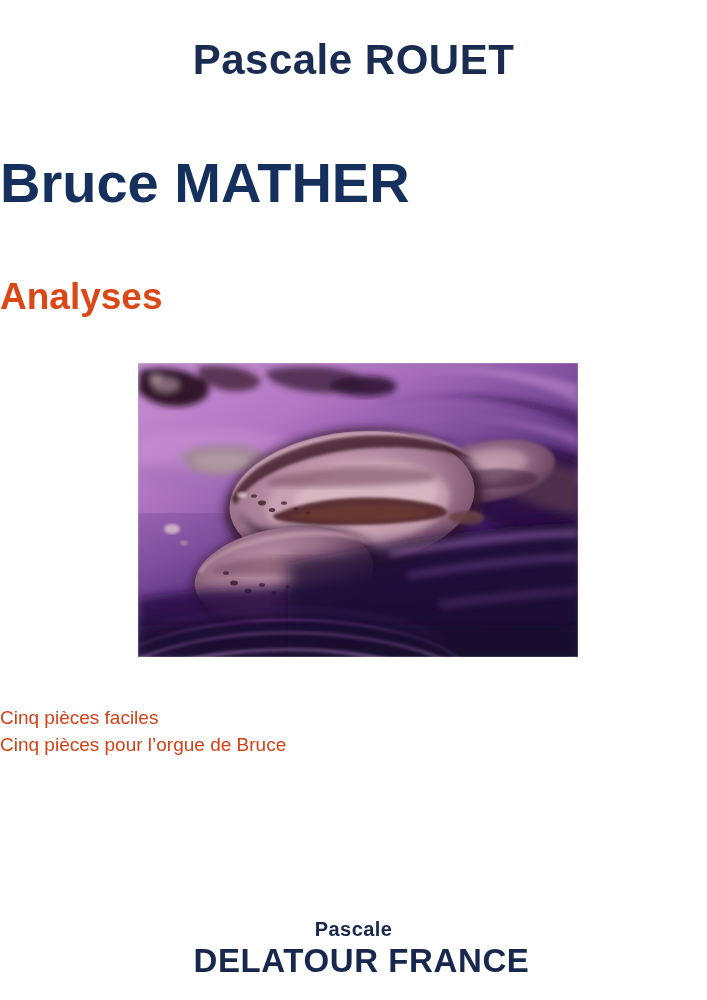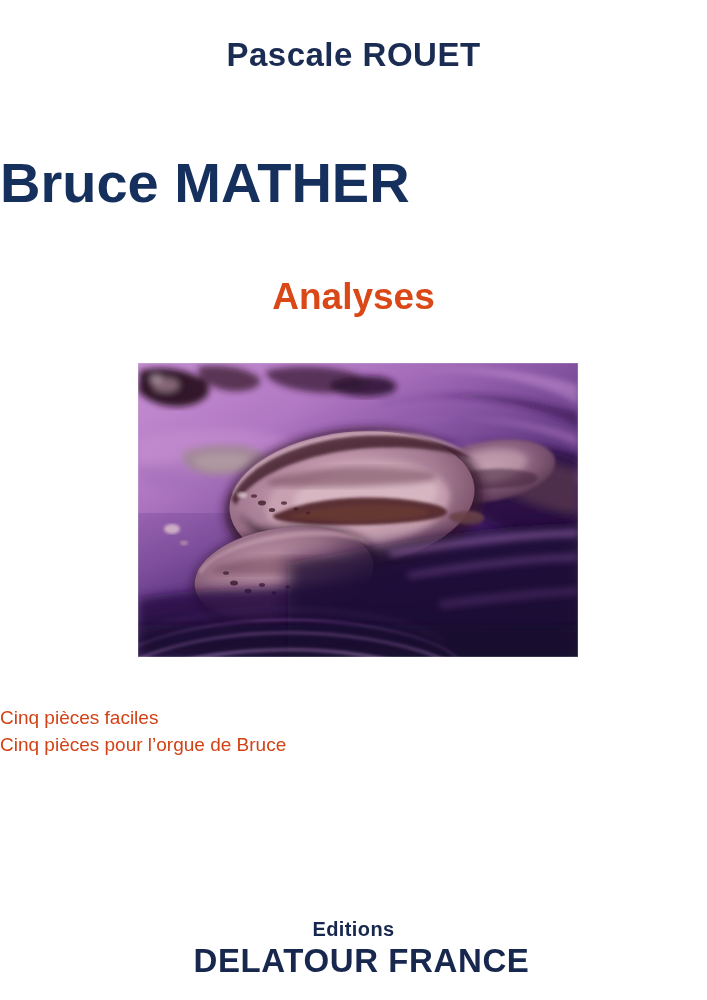--- a/index.html
+++ b/index.html
@@ -20,21 +20,21 @@
     margin: 0 auto;
   }
 
   
   .author {
     position: absolute;
     top: 36px;
     left: 0;
     width: 707px;
     text-align: center;
-    font-size: 33px;
+    font-size: 42px;
     font-weight: bold;
     letter-spacing: 0.5px;
     color: #1b2c52;
     line-height: 1.15;
     white-space: nowrap;
   }
 
   
   .main-title {
     position: absolute;
@@ -48,21 +48,21 @@
     line-height: 1.1;
     white-space: nowrap;
   }
 
   
   .subtitle {
     position: absolute;
     top: 277px;
     left: 0;
     width: 707px;
-    text-align: center;
+    text-align: left;
     font-size: 37px;
     font-weight: bold;
     color: #d94816;
     line-height: 1.1;
     white-space: nowrap;
   }
 
   
   .photo {
     position: absolute;
@@ -318,17 +318,17 @@
       <rect x="0" y="0" width="440" height="294" fill="none" stroke="#e9dfe9" stroke-width="1" opacity="0.35"></rect>
     </svg>
   </div>
 
   <div class="works">
     <span class="work-line">Cinq pièces faciles</span>
     <span class="work-line">Cinq pièces pour l’orgue de Bruce</span>
   </div>
 
   <div class="publisher">
-    <span class="pub-name">Editions</span>
+    <span class="pub-name">Pascale</span>
     <span class="pub-imprint">DELATOUR FRANCE</span>
   </div>
 
 </div>
 
 </body></html>

